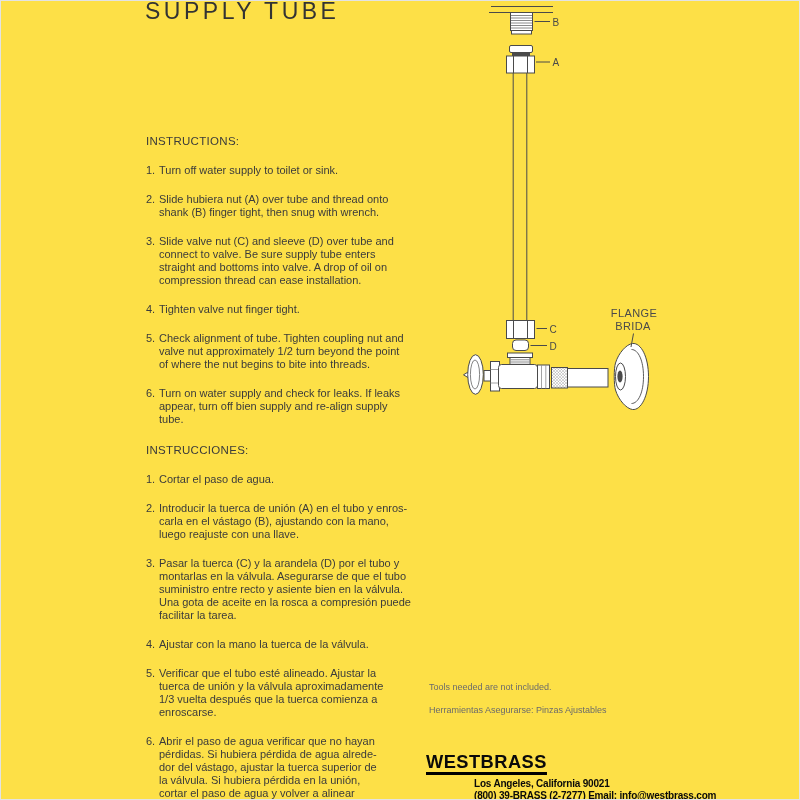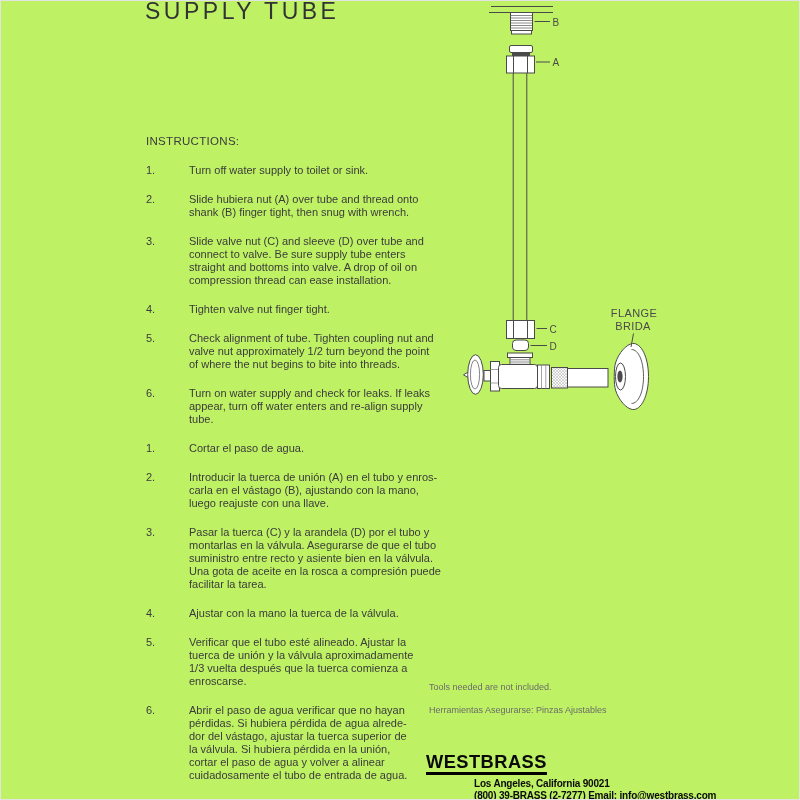--- a/index.html
+++ b/index.html
@@ -1,19 +1,19 @@
 <!DOCTYPE html>
 <html><head>
 <meta charset="utf-8">
 <style>
   html,body{margin:0;padding:0;background:#fff;}
   .page{
     position:relative;
     width:800px;height:800px;
-    background:#bef264;
+    background:#fde047;
     box-sizing:border-box;
     border:1px solid #e3e3e3;
     font-family:"Liberation Sans","DejaVu Sans",sans-serif;
     color:#3a3a3a;
     overflow:hidden;
   }
   .page-title{
     position:absolute;left:144px;top:-3px;
     font-size:23px;line-height:26px;font-weight:400;
     letter-spacing:3.5px;color:#333;margin:0;
@@ -21,21 +21,21 @@
   .col-left{
     position:absolute;left:145px;top:116px;width:302px;
     font-size:11px;line-height:13px;color:#3b3b3b;
   }
   .sec-heading{
     font-weight:400;letter-spacing:.3px;
     margin:18px 0 16px 0;font-size:11.5px;
   }
   .item{display:flex;margin:0 0 16px 0;}
   .item .num{flex:none;width:13px;}
-  .item .txt{flex:1;white-space:pre-line;margin-left:30px;}
+  .item .txt{flex:1;white-space:pre-line;}
   .notes{
     position:absolute;left:428px;top:680px;width:270px;
     font-size:9px;line-height:12px;color:#6b6b6b;
   }
   .notes .group{margin-bottom:11px;}
   .footer{position:absolute;left:425px;top:751px;color:#0a0a0a;}
   .brand{
     display:inline-block;font-weight:700;font-size:19px;line-height:19px;
     letter-spacing:.5px;border-bottom:3px solid #000;padding-bottom:1px;
     transform:scaleX(.96);transform-origin:left center;
@@ -78,24 +78,25 @@
     </div>
     <div class="item">
       <span class="num">5.</span>
       <span class="txt">Check alignment of tube. Tighten coupling nut and
 valve nut approximately 1/2 turn beyond the point
 of where the nut begins to bite into threads.</span>
     </div>
     <div class="item">
       <span class="num">6.</span>
       <span class="txt">Turn on water supply and check for leaks.  If leaks
-appear, turn off water enters and re-align supply
+appear, turn off bien supply and re-align supply
 tube.</span>
     </div>
 
+    <p class="sec-heading">INSTRUCCIONES:</p>
 
     <div class="item">
       <span class="num">1.</span>
       <span class="txt">Cortar el paso de agua.</span>
     </div>
     <div class="item">
       <span class="num">2.</span>
       <span class="txt">Introducir la tuerca de unión (A) en el tubo y enros-
 carla en el vástago (B), ajustando con la mano,
 luego reajuste con una llave.</span>

